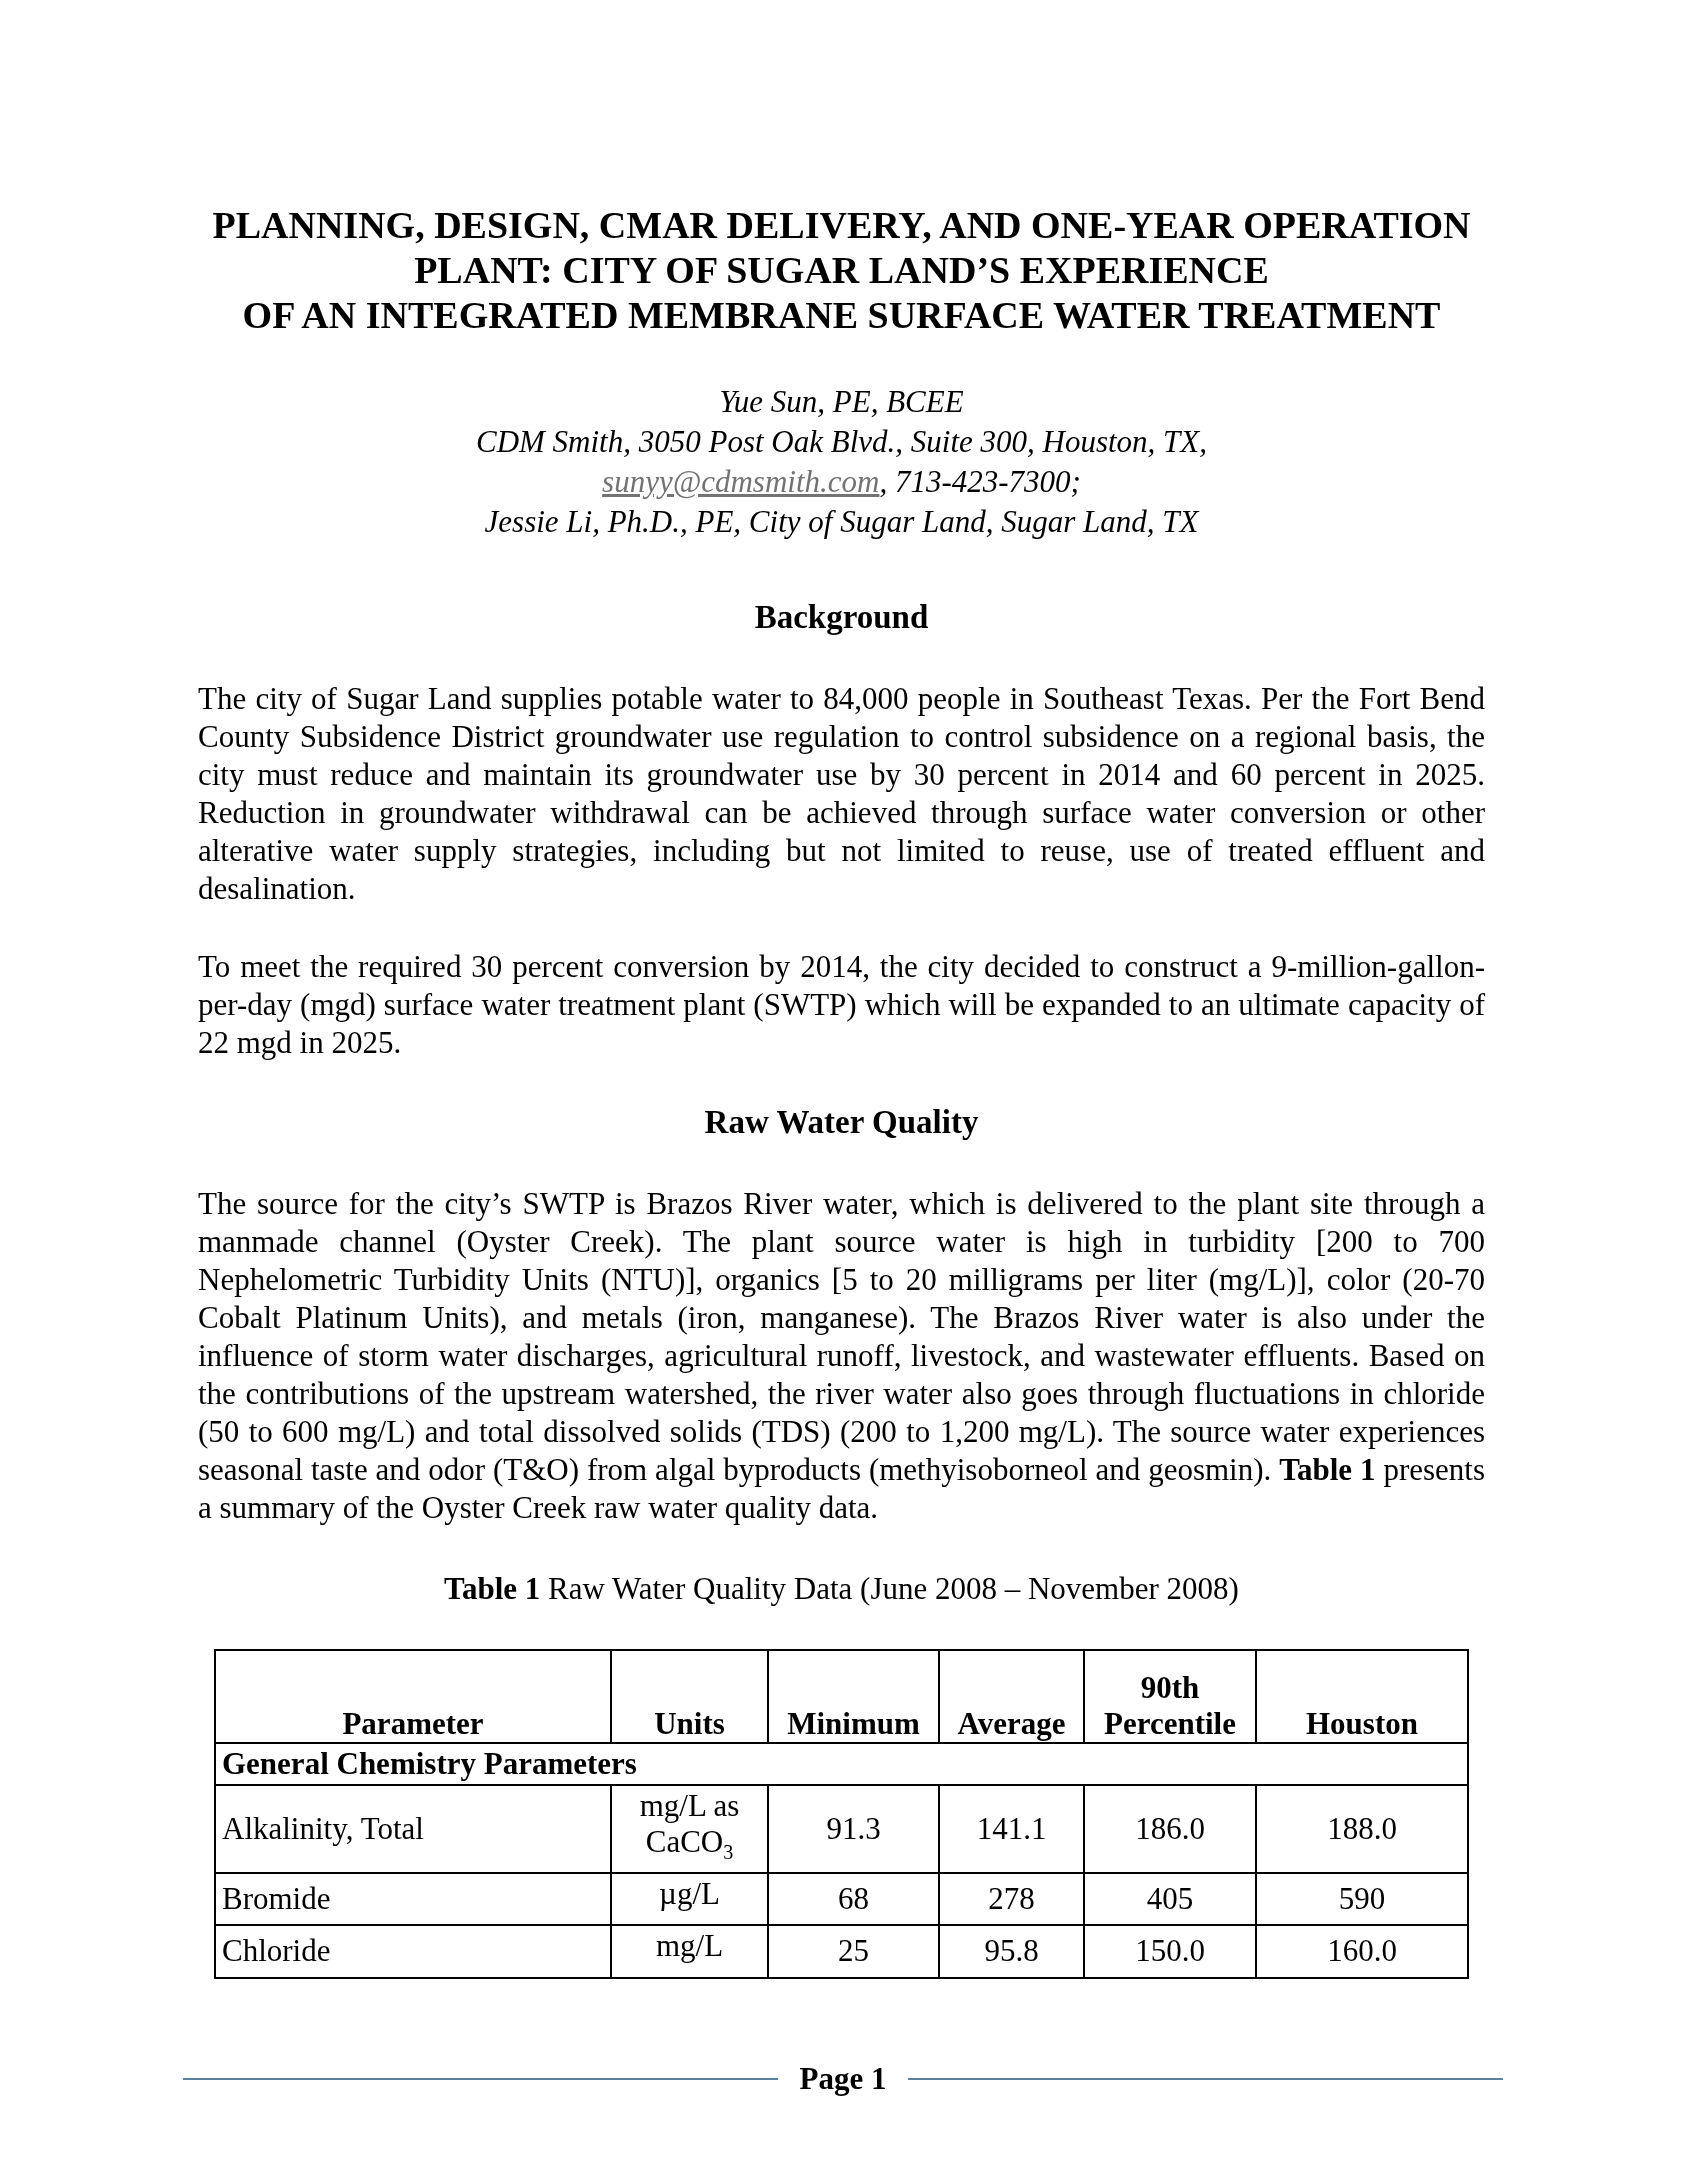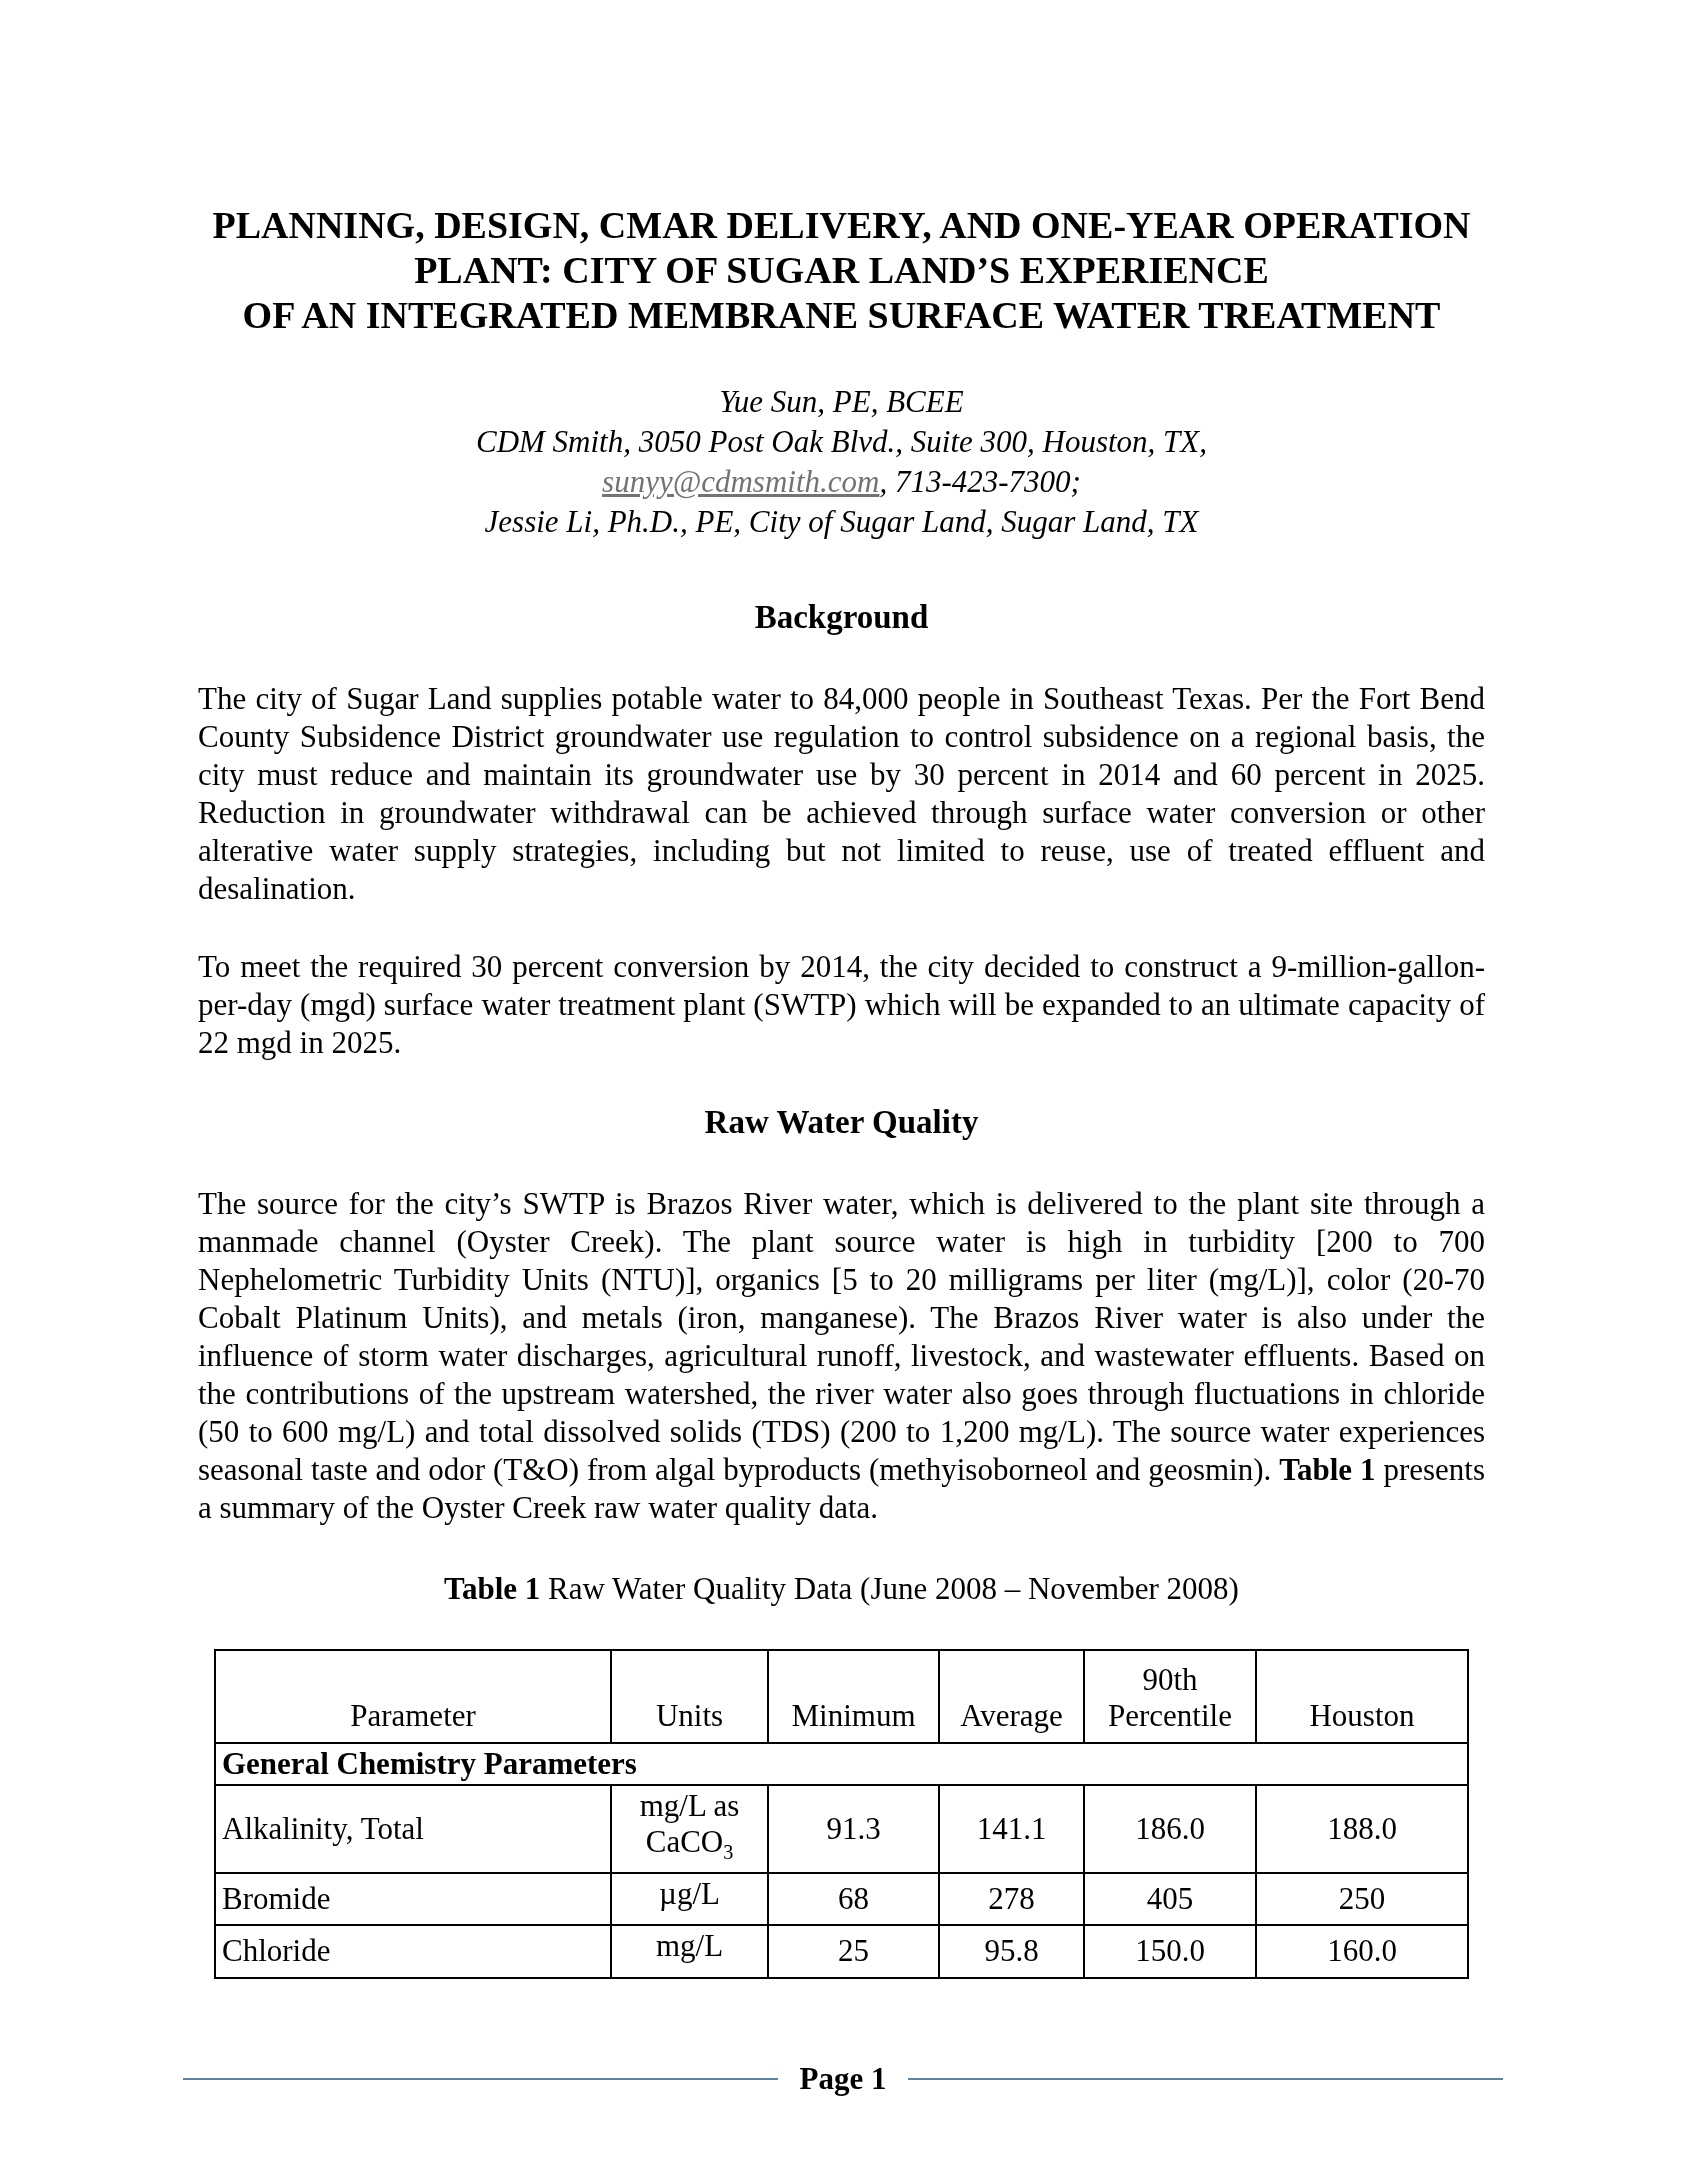--- a/index.html
+++ b/index.html
@@ -68,22 +68,22 @@
     line-height: 36px;
   }
   .doc-table th, .doc-table td {
     border: 2px solid #000000;
     padding: 2px 6px;
     overflow: hidden;
   }
   .doc-table thead th {
     vertical-align: bottom;
     text-align: center;
-    font-weight: normal;
-    padding-bottom: 8px;
+    font-weight: bold;
+    padding-bottom: 0;
   }
   .row-header { height: 93px; }
   .row-group { height: 40px; }
   .row-alk { height: 83px; }
   .row-std { height: 42px; padding-left: 11px; }
   .group-cell {
     font-weight: bold;
     text-align: left;
     padding-left: 10px;
   }
@@ -169,21 +169,21 @@
           <td class="cell-center">141.1</td>
           <td class="cell-center">186.0</td>
           <td class="cell-center">188.0</td>
         </tr>
         <tr class="row-std">
           <td class="cell-param">Bromide</td>
           <td class="cell-center"><span>µg/L</span><sub></sub></td>
           <td class="cell-center">68</td>
           <td class="cell-center">278</td>
           <td class="cell-center">405</td>
-          <td class="cell-center">250</td>
+          <td class="cell-center">590</td>
         </tr>
         <tr class="row-std">
           <td class="cell-param">Chloride</td>
           <td class="cell-center"><span>mg/L</span><sub></sub></td>
           <td class="cell-center">25</td>
           <td class="cell-center">95.8</td>
           <td class="cell-center">150.0</td>
           <td class="cell-center">160.0</td>
         </tr>
       </tbody>

